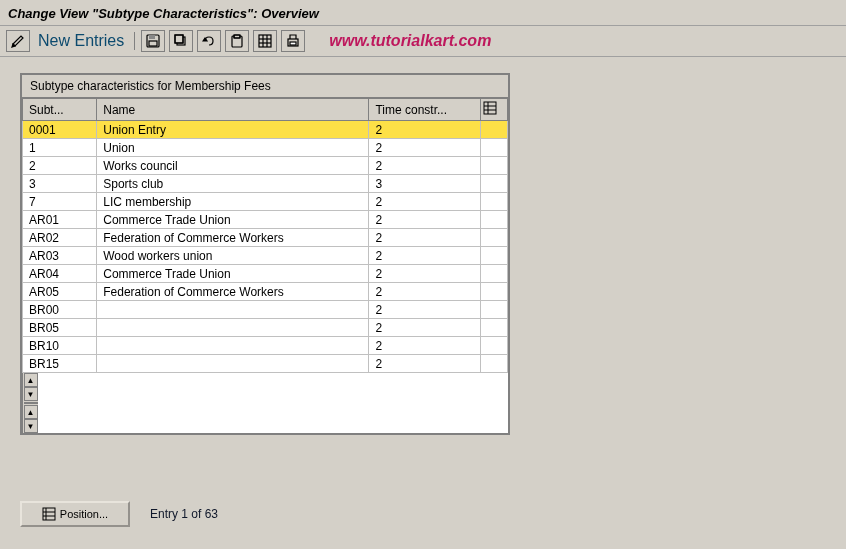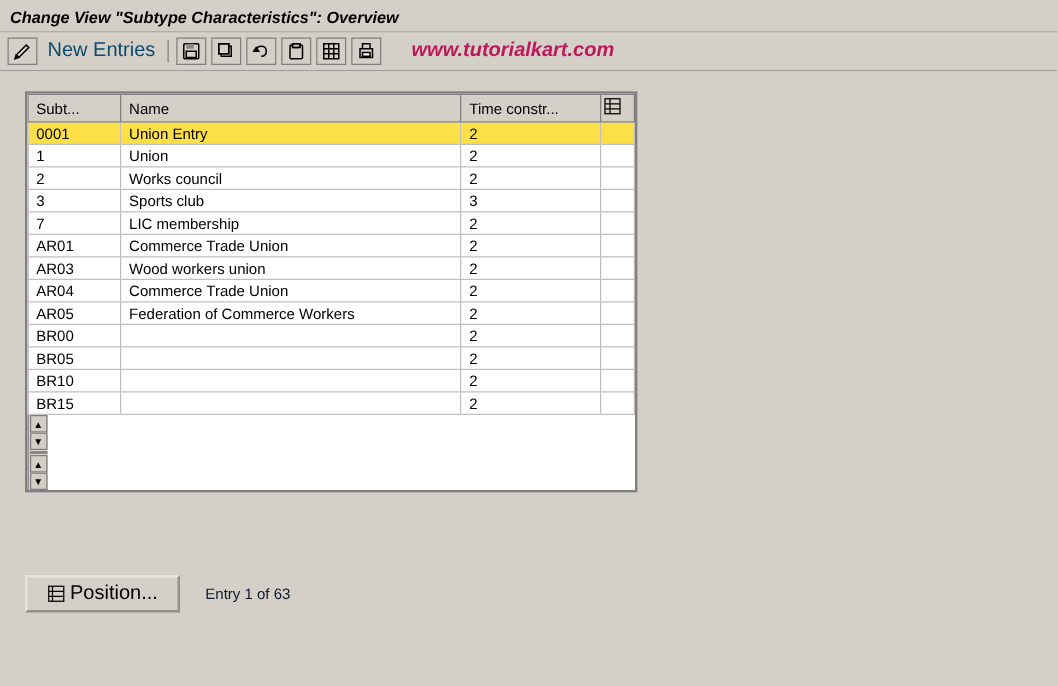--- a/index.html
+++ b/index.html
@@ -165,21 +165,21 @@
     }
 
     .position-btn {
       display: flex;
       align-items: center;
       gap: 4px;
       background: #d4d0c8;
       border: 2px outset #e8e4dc;
       padding: 4px 16px;
       cursor: pointer;
-      font-size: 16px;
+      font-size: 11px;
       min-width: 110px;
       justify-content: center;
     }
 
     .entry-info {
       font-size: 12px;
       color: #0f172a;
     }
   </style>
 </head>
@@ -250,20 +250,21 @@
       <rect x="4" y="8" width="6" height="3" fill="#fff"></rect>
     </svg>
   </button>
 
   <span class="watermark">www.tutorialkart.com</span>
 </div>
 
 <div class="main-content">
   <div class="table-container">
 
+    <div class="table-title">Subtype characteristics for Membership Fees</div>
 
     <div class="table-wrapper">
       <div style="flex:1; overflow:hidden;">
         <table class="data-table">
           <thead>
             <tr>
               <th style="width:60px;">Subt...</th>
               <th style="width:220px;">Name</th>
               <th style="width:90px;">Time constr...</th>
               <th class="col-icon">
@@ -307,20 +308,26 @@
                 <td>2</td>
                 <td class="col-icon"></td>
               </tr>
               <tr>
                 <td>AR01</td>
                 <td>Commerce Trade Union</td>
                 <td>2</td>
                 <td class="col-icon"></td>
               </tr>
               <tr>
+                <td>AR02</td>
+                <td>Federation of Commerce Workers</td>
+                <td>2</td>
+                <td class="col-icon"></td>
+              </tr>
+              <tr>
                 <td>AR03</td>
                 <td>Wood workers union</td>
                 <td>2</td>
                 <td class="col-icon"></td>
               </tr>
               <tr>
                 <td>AR04</td>
                 <td>Commerce Trade Union</td>
                 <td>2</td>
                 <td class="col-icon"></td>

